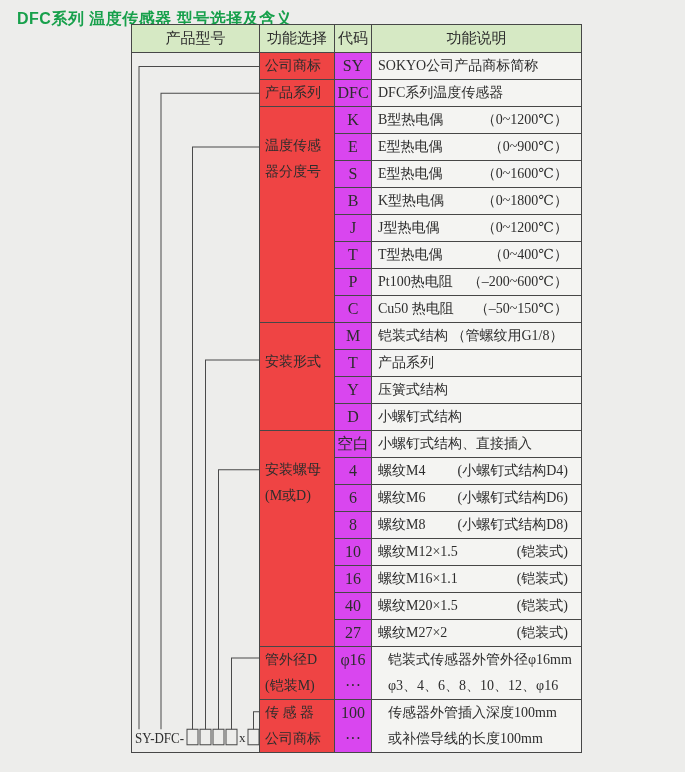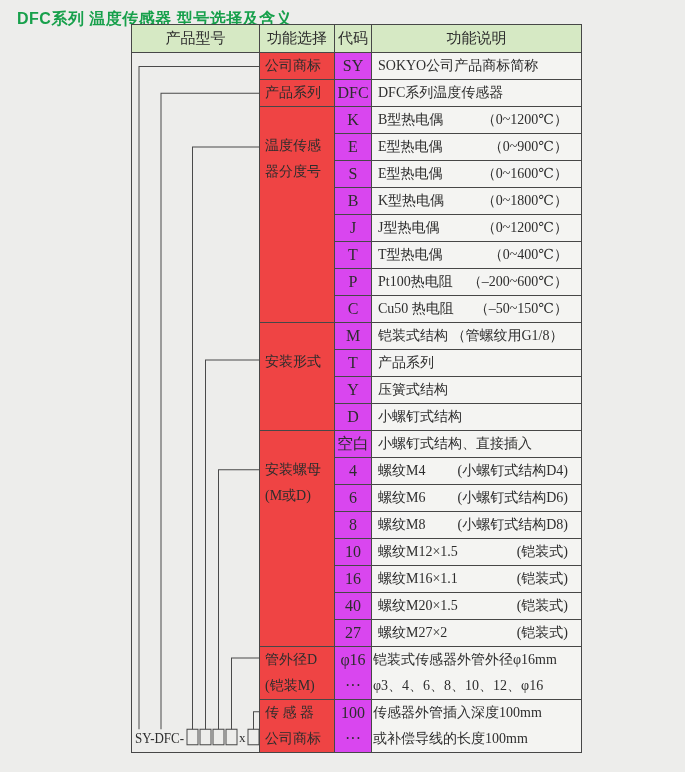--- a/index.html
+++ b/index.html
@@ -71,21 +71,21 @@
   td.descc { background: #f4f4f2; font-size: 14px; vertical-align: middle; }
   .desc-flex {
     display: flex;
     justify-content: space-between;
     align-items: center;
     height: 26px;
     padding: 0 13px 0 6px;
   }
   .desc-flex .dleft { white-space: nowrap; }
   .desc-flex .dright { white-space: nowrap; }
-  .desc-line { height: 26px; line-height: 26px; padding-left: 1px; }
+  .desc-line { height: 26px; line-height: 26px; padding-left: 16px; }
   .model-svg {
     position: absolute;
     left: 0; top: 0;
     width: 100%; height: 100%;
   }
   .model-svg path { stroke: #4a4a4a; stroke-width: 1; fill: none; }
   .model-svg rect { stroke: #4a4a4a; stroke-width: 1; fill: none; }
   .model-svg text {
     font-family: "Liberation Serif", "DejaVu Serif", serif;
     fill: #2d2d2d;

